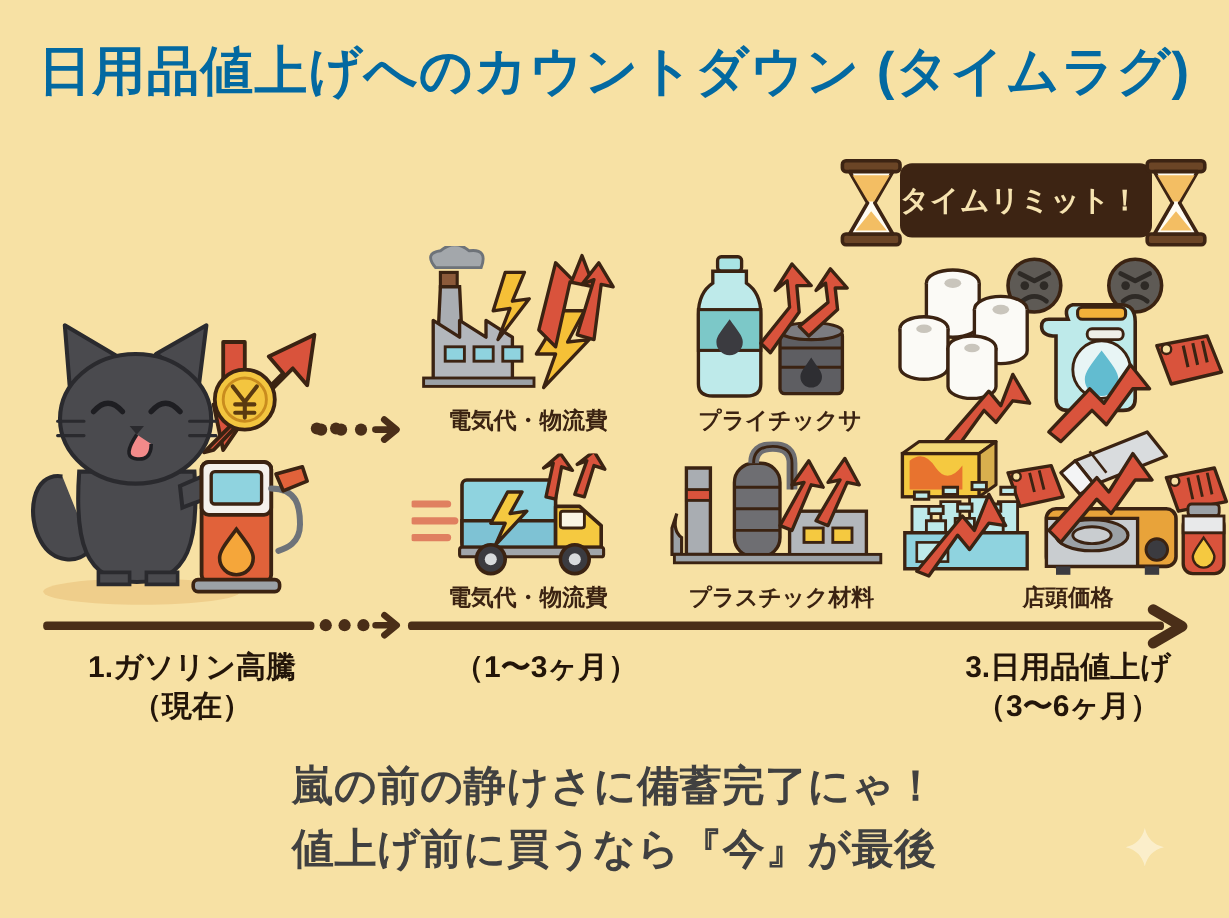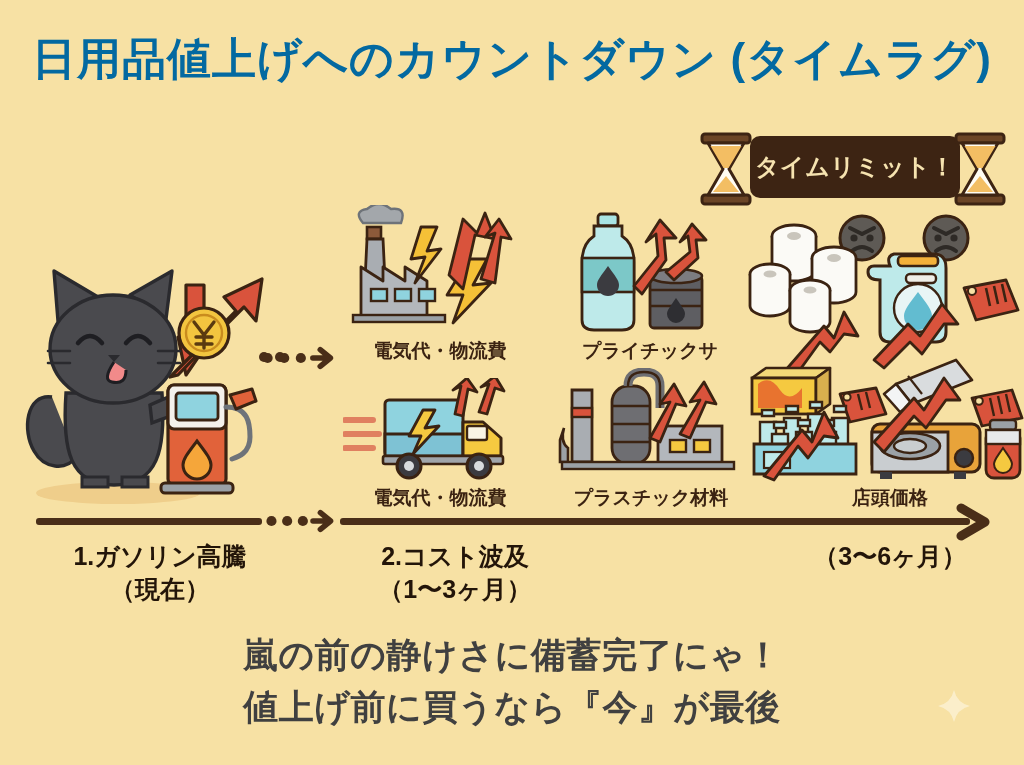--- a/index.html
+++ b/index.html
@@ -20,21 +20,21 @@
     color:#0369a1;
     letter-spacing:1px;
     white-space:nowrap;
   }
 
   
   .limit-wrap{position:absolute;left:698px;top:128px;width:310px;height:78px;}
   .limit-plate{
     position:absolute;left:52px;top:8px;width:210px;height:62px;
     background:#3D2413;border-radius:10px;
-    display:flex;align-items:center;justify-content:center;
+    display:flex;align-items:center;
   }
   .limit-text{
     color:#F6E3B0;font-size:24px;font-weight:bold;white-space:nowrap;
     letter-spacing:0.5px;
   }
   .hourglass{position:absolute;top:4px;width:56px;height:74px;}
 
   
   .lbl{
     position:absolute;text-align:center;
@@ -345,24 +345,24 @@
 <div class="tl-bar" style="left:340px;top:518px;width:630px;"></div>
 <svg style="position:absolute;left:955px;top:503px;" width="42" height="38" viewBox="0 0 42 38">
   <path d="M6 5 l24 14 l-24 14" stroke="#4A2E18" stroke-width="9" fill="none" stroke-linecap="round" stroke-linejoin="round"></path>
 </svg>
 
 <div class="cap" style="left:30px;top:540px;width:260px;">
   <div>1.ガソリン高騰</div>
   <div>（現在）</div>
 </div>
 <div class="cap" style="left:330px;top:540px;width:250px;">
-  <div>2.コスト波及</div>
   <div>（1〜3ヶ月）</div>
 </div>
 <div class="cap" style="left:760px;top:540px;width:260px;">
+  <div>3.日用品値上げ</div>
   <div>（3〜6ヶ月）</div>
 </div>
 
 <div class="msg l1">嵐の前の静けさに備蓄完了にゃ！</div>
 <div class="msg l2">値上げ前に買うなら『今』が最後</div>
 
 <svg class="sparkle" viewBox="0 0 32 32">
   <path d="M16 0 q3 13 16 16 q-13 3 -16 16 q-3 -13 -16 -16 q13 -3 16 -16 Z" fill="#FBF0CE" opacity="0.9"></path>
 </svg>
 

